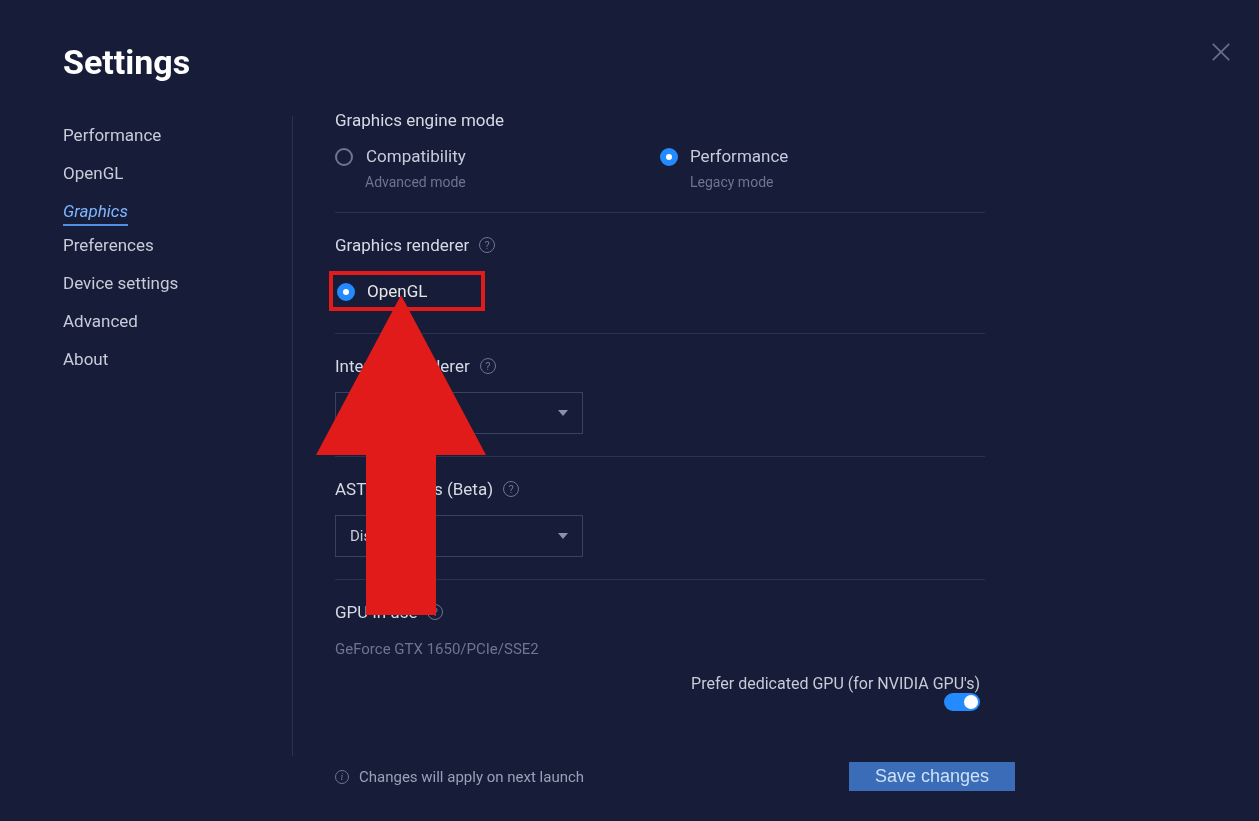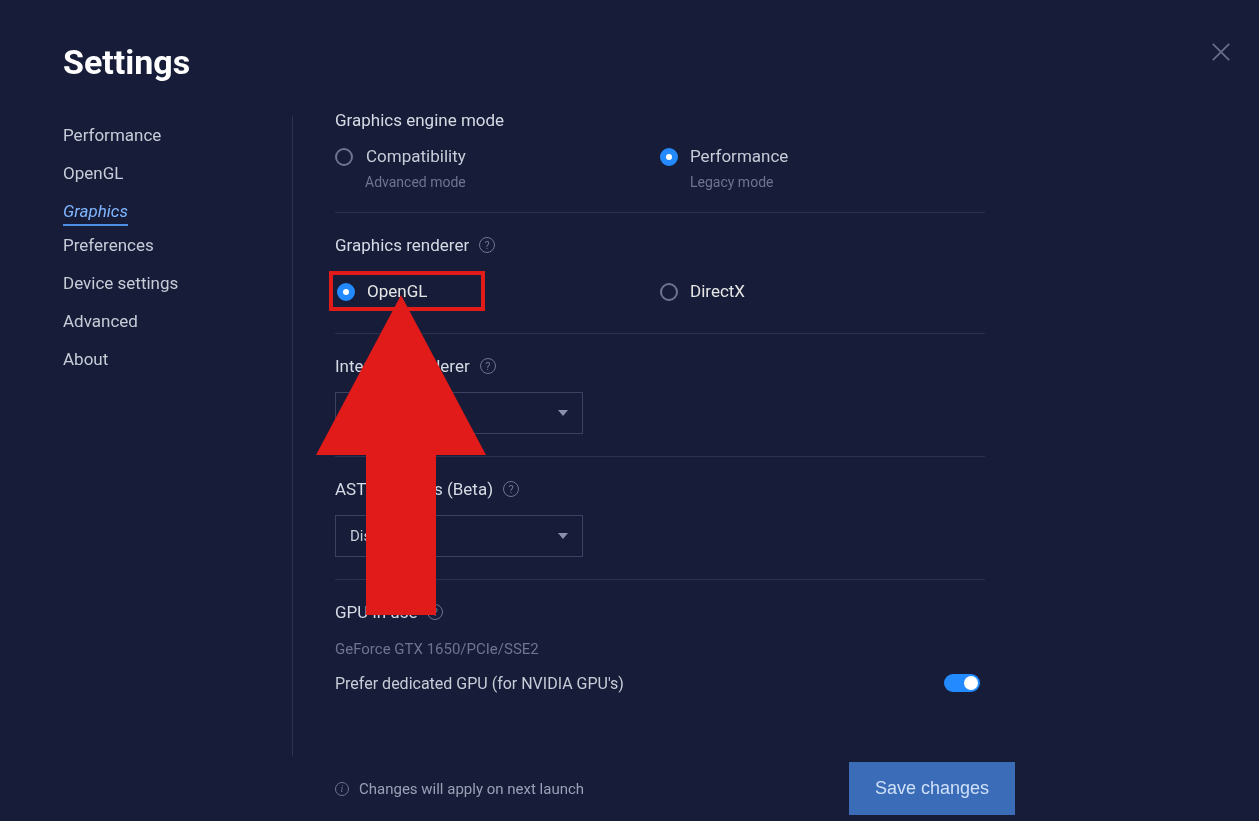--- a/index.html
+++ b/index.html
@@ -116,21 +116,21 @@
     cursor: pointer;
   }
   .dropdown .caret {
     width: 0; height: 0;
     border-left: 5px solid transparent;
     border-right: 5px solid transparent;
     border-top: 6px solid #8a91aa;
   }
 
   .gpu-name { font-size: 15px; color: #6d7590; margin-top: 18px; margin-bottom: 16px; }
-  .gpu-pref-row { display: flex; align-items: flex-start; justify-content: space-between; width: 645px; }
+  .gpu-pref-row { display: flex; align-items: flex-end; justify-content: space-between; width: 645px; flex-direction: column; }
   .gpu-pref-label { font-size: 16px; color: #c7ccd8; }
   .toggle {
     width: 36px; height: 18px; background: #248aff; border-radius: 10px;
     position: relative; cursor: pointer;
   }
   .toggle::after {
     content: ""; position: absolute; right: 2px; top: 2px;
     width: 14px; height: 14px; background: #fff; border-radius: 50%;
   }
 
@@ -146,21 +146,21 @@
   .footer-info { display: flex; align-items: center; gap: 10px; color: #9aa0b5; font-size: 15px; }
   .footer-info .info-icon {
     width: 14px; height: 14px; border: 1.5px solid #6d7590; border-radius: 50%;
     display: inline-flex; align-items: center; justify-content: center;
     font-size: 10px; color: #6d7590; font-style: italic; font-family: Georgia, serif;
   }
   .save-btn {
     background: #3a6cb8;
     color: #cfe0f7;
     font-size: 18px;
-    padding: 16px 26px;
+    padding: 4px 26px;
     border: none;
     cursor: pointer;
   }
 
   .arrow-overlay {
     position: absolute;
     left: 311px;
     top: 285px;
     pointer-events: none;
   }
@@ -216,24 +216,20 @@
       <span>Graphics renderer</span>
       <span class="help">?</span>
     </div>
     <div class="renderer-row">
       <div class="renderer-option">
         <span class="highlight-box" style="display:flex;align-items:center;gap:12px;">
           <span class="radio-circle selected"></span>
           <span class="label">OpenGL</span>
         </span>
       </div>
-      <div class="renderer-option">
-        <span class="radio-circle"></span>
-        <span class="label">DirectX</span>
-      </div>
     </div>
   </div>
 
   <div class="section bordered">
     <div class="section-title">
       <span>Interface renderer</span>
       <span class="help">?</span>
     </div>
     <div class="dropdown">
       <span>Auto</span>

